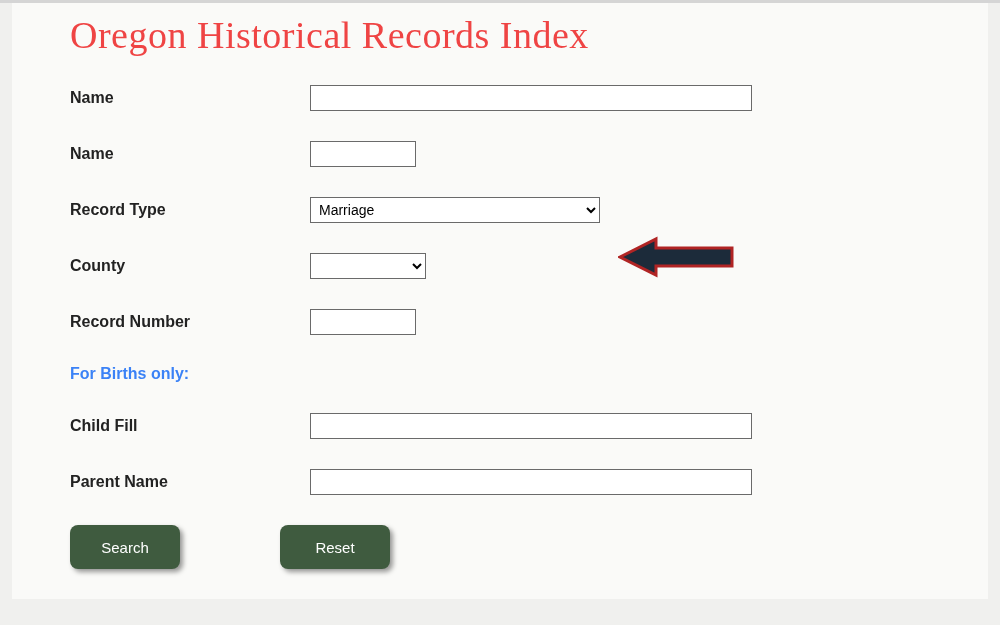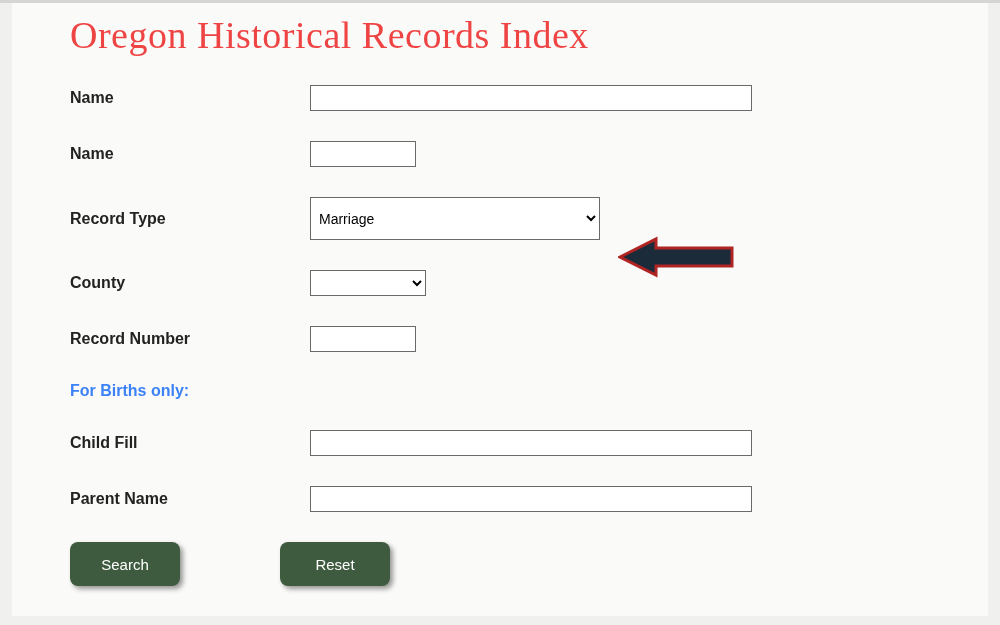--- a/index.html
+++ b/index.html
@@ -58,21 +58,21 @@
     .form-input-narrow {
       width: 106px;
       height: 26px;
       border: 1px solid #6a6a6a;
       padding: 2px 6px;
       font-size: 14px;
       background: #fff;
     }
     .form-select-wide {
       width: 290px;
-      height: 43px;
+      height: 26px;
       border: 1px solid #6a6a6a;
       padding: 2px 4px;
       font-size: 14px;
       background: #fff;
     }
     .form-select-narrow {
       width: 116px;
       height: 26px;
       border: 1px solid #6a6a6a;
       padding: 2px 4px;

